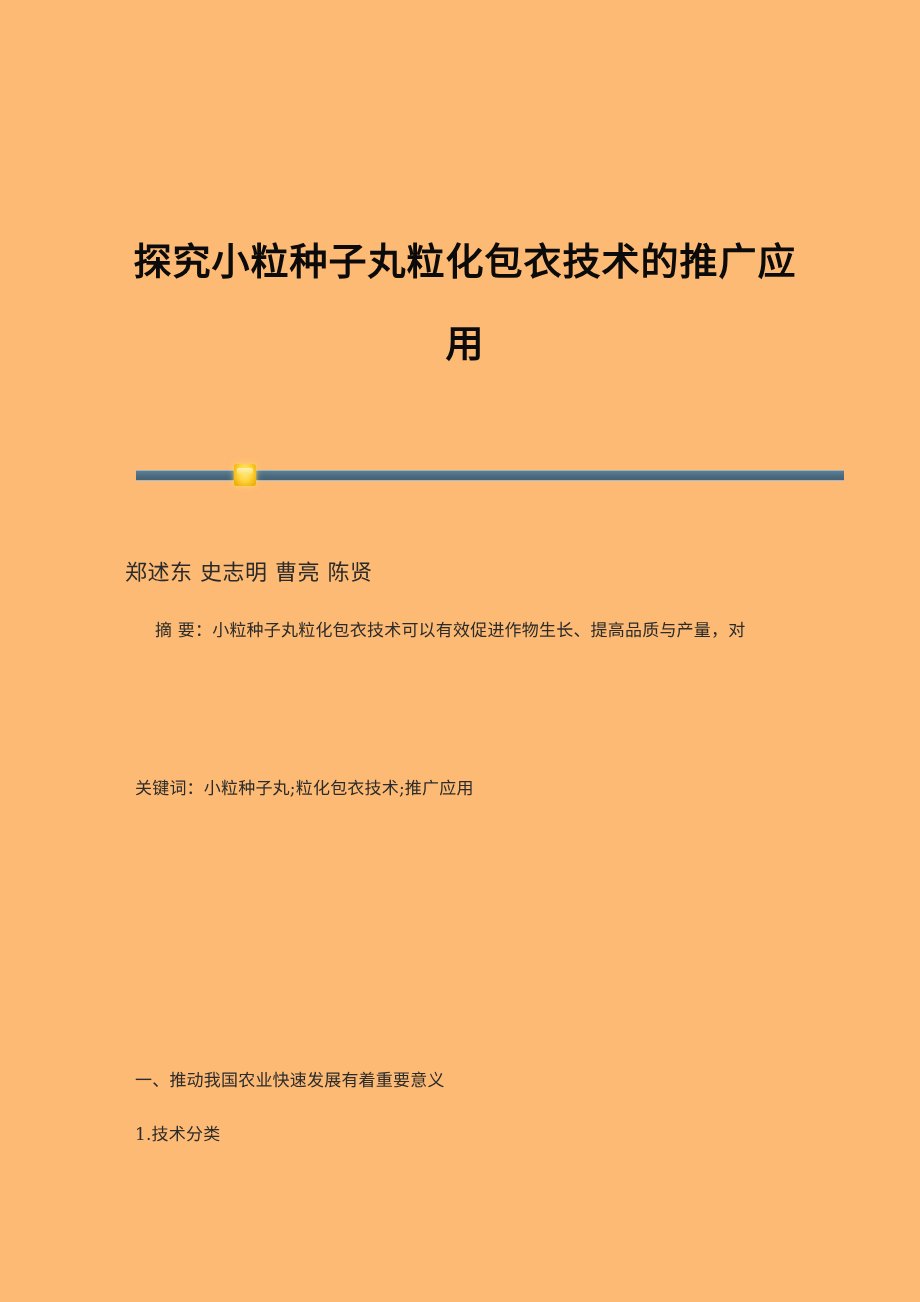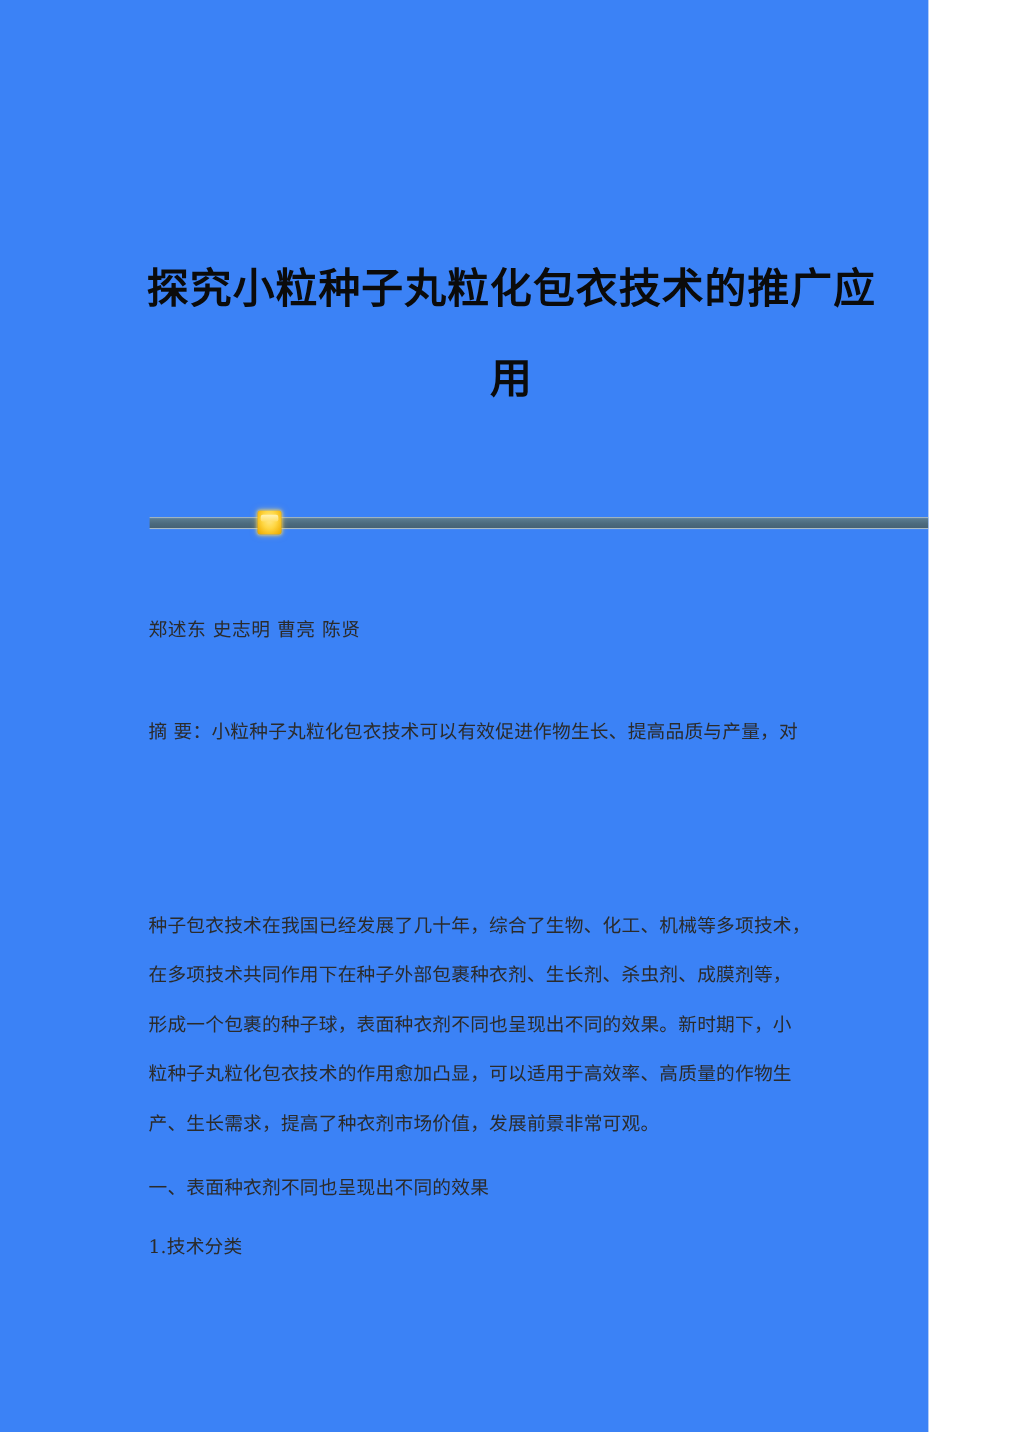--- a/index.html
+++ b/index.html
@@ -8,23 +8,23 @@
     padding: 0;
     background: #ffffff;
   }
   body {
     font-family: "DejaVu Serif", "Liberation Serif", serif;
     color: #000000;
   }
 
   .page {
     position: relative;
-    width: 844px;
+    width: 920px;
     height: 1302px;
-    background: #3b82f6;
+    background: #fdba74;
     overflow: hidden;
     box-sizing: border-box;
   }
 
   
   .doc-title {
     position: absolute;
     left: 120px;
     top: 196px;
     width: 690px;
@@ -76,24 +76,24 @@
     right: 3px;
     height: 6px;
     border-radius: 2px;
     background: linear-gradient(to bottom, #fff7c4 0%, #ffdf69 100%);
     opacity: 0.85;
   }
 
   
   .authors {
     position: absolute;
-    left: 135px;
+    left: 125px;
     top: 558px;
     width: 660px;
-    font-size: 17px;
+    font-size: 22px;
     line-height: 30px;
     color: #2b2b2b;
     letter-spacing: 0.5px;
   }
 
   .block {
     position: absolute;
     left: 135px;
     width: 662px;
     font-size: 17px;
@@ -102,21 +102,21 @@
     letter-spacing: 0.2px;
     text-align: justify;
     word-break: break-all;
   }
 
   .block .ln {
     display: block;
     white-space: nowrap;
   }
 
-  #abstract-block  { top: 644px; }
+  #abstract-block  { top: 608px; margin-left: 20px; }
   #keywords-block  { top: 766px; }
   #body-block      { top: 820px; }
   #heading-one     { top: 1058px; }
   #heading-sub     { top: 1112px; }
 </style>
 </head>
 <body>
 
 <div class="page">
 
@@ -126,30 +126,26 @@
     <div class="divider-bar"></div>
     <div class="divider-gem"></div>
   </div>
 
   <div class="authors">郑述东  史志明  曹亮  陈贤</div>
 
   <div class="block" id="abstract-block">
     <span class="ln">摘 要：小粒种子丸粒化包衣技术可以有效促进作物生长、提高品质与产量，对</span>
   </div>
 
-
-  <div class="block" id="body-block">
-    <span class="ln">种子包衣技术在我国已经发展了几十年，综合了生物、化工、机械等多项技术，</span>
-    <span class="ln">在多项技术共同作用下在种子外部包裹种衣剂、生长剂、杀虫剂、成膜剂等，</span>
-    <span class="ln">形成一个包裹的种子球，表面种衣剂不同也呈现出不同的效果。新时期下，小</span>
-    <span class="ln">粒种子丸粒化包衣技术的作用愈加凸显，可以适用于高效率、高质量的作物生</span>
-    <span class="ln">产、生长需求，提高了种衣剂市场价值，发展前景非常可观。</span>
+  <div class="block" id="keywords-block">
+    <span class="ln">关键词：小粒种子丸;粒化包衣技术;推广应用</span>
   </div>
 
+
   <div class="block" id="heading-one">
-    <span class="ln">一、表面种衣剂不同也呈现出不同的效果</span>
+    <span class="ln">一、推动我国农业快速发展有着重要意义</span>
   </div>
 
   <div class="block" id="heading-sub">
     <span class="ln">1.技术分类</span>
   </div>
 
 </div>
 
 </body></html>

